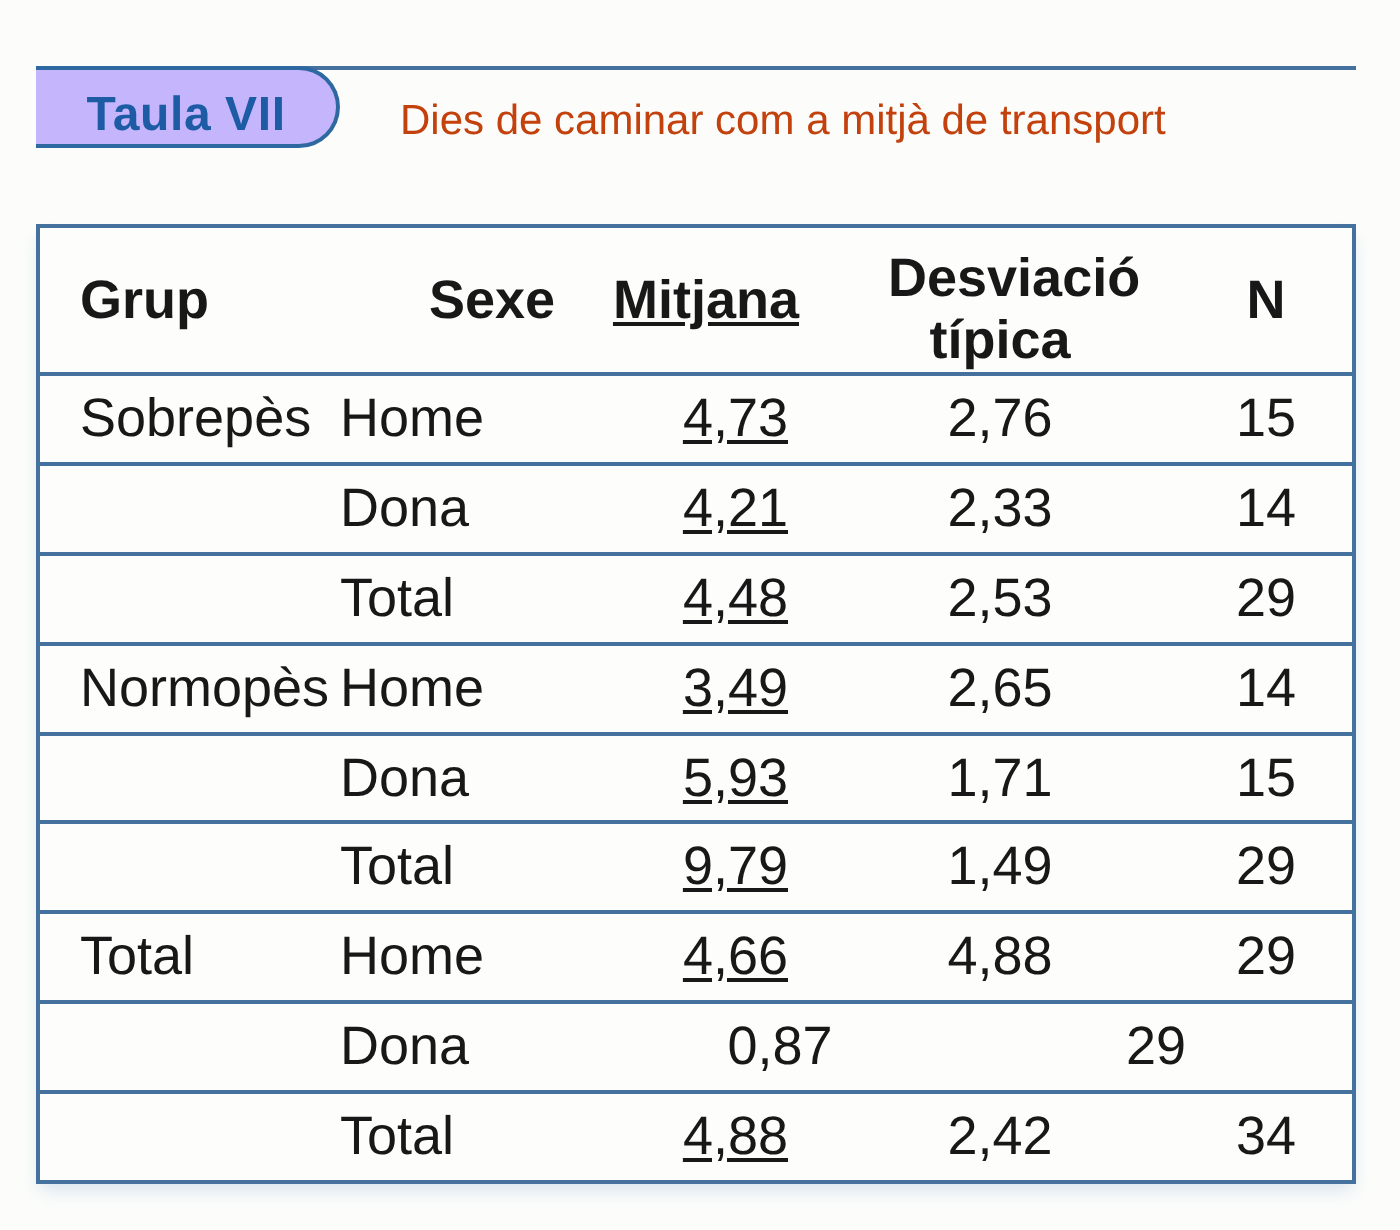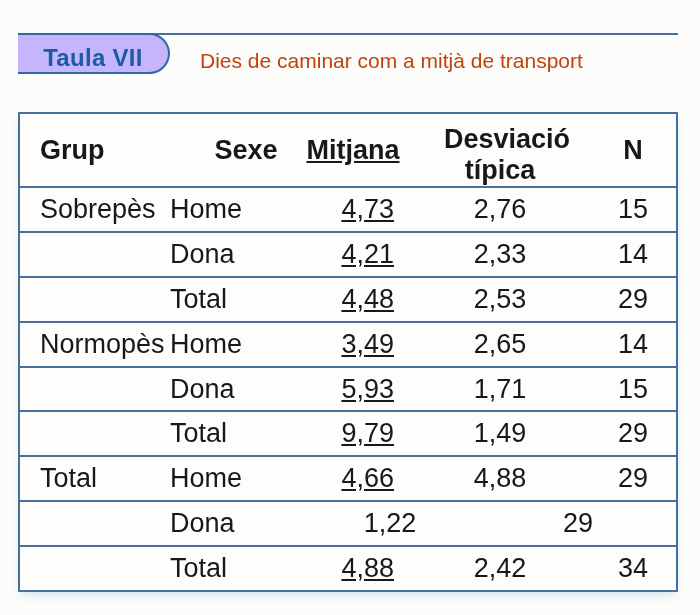--- a/index.html
+++ b/index.html
@@ -184,21 +184,21 @@
       <div class="cell c1">Total</div>
       <div class="cell c2">Home</div>
       <div class="cell c3">4,66</div>
       <div class="cell c4">4,88</div>
       <div class="cell c5">29</div>
     </div>
 
     <div class="trow">
       <div class="cell c1"></div>
       <div class="cell c2">Dona</div>
-      <div class="cell c4">1,22</div>
+      <div class="cell c4">0,87</div>
       <div class="cell c5">29</div>
     </div>
 
     <div class="trow">
       <div class="cell c1"></div>
       <div class="cell c2">Total</div>
       <div class="cell c3">4,88</div>
       <div class="cell c4">2,42</div>
       <div class="cell c5">34</div>
     </div>

